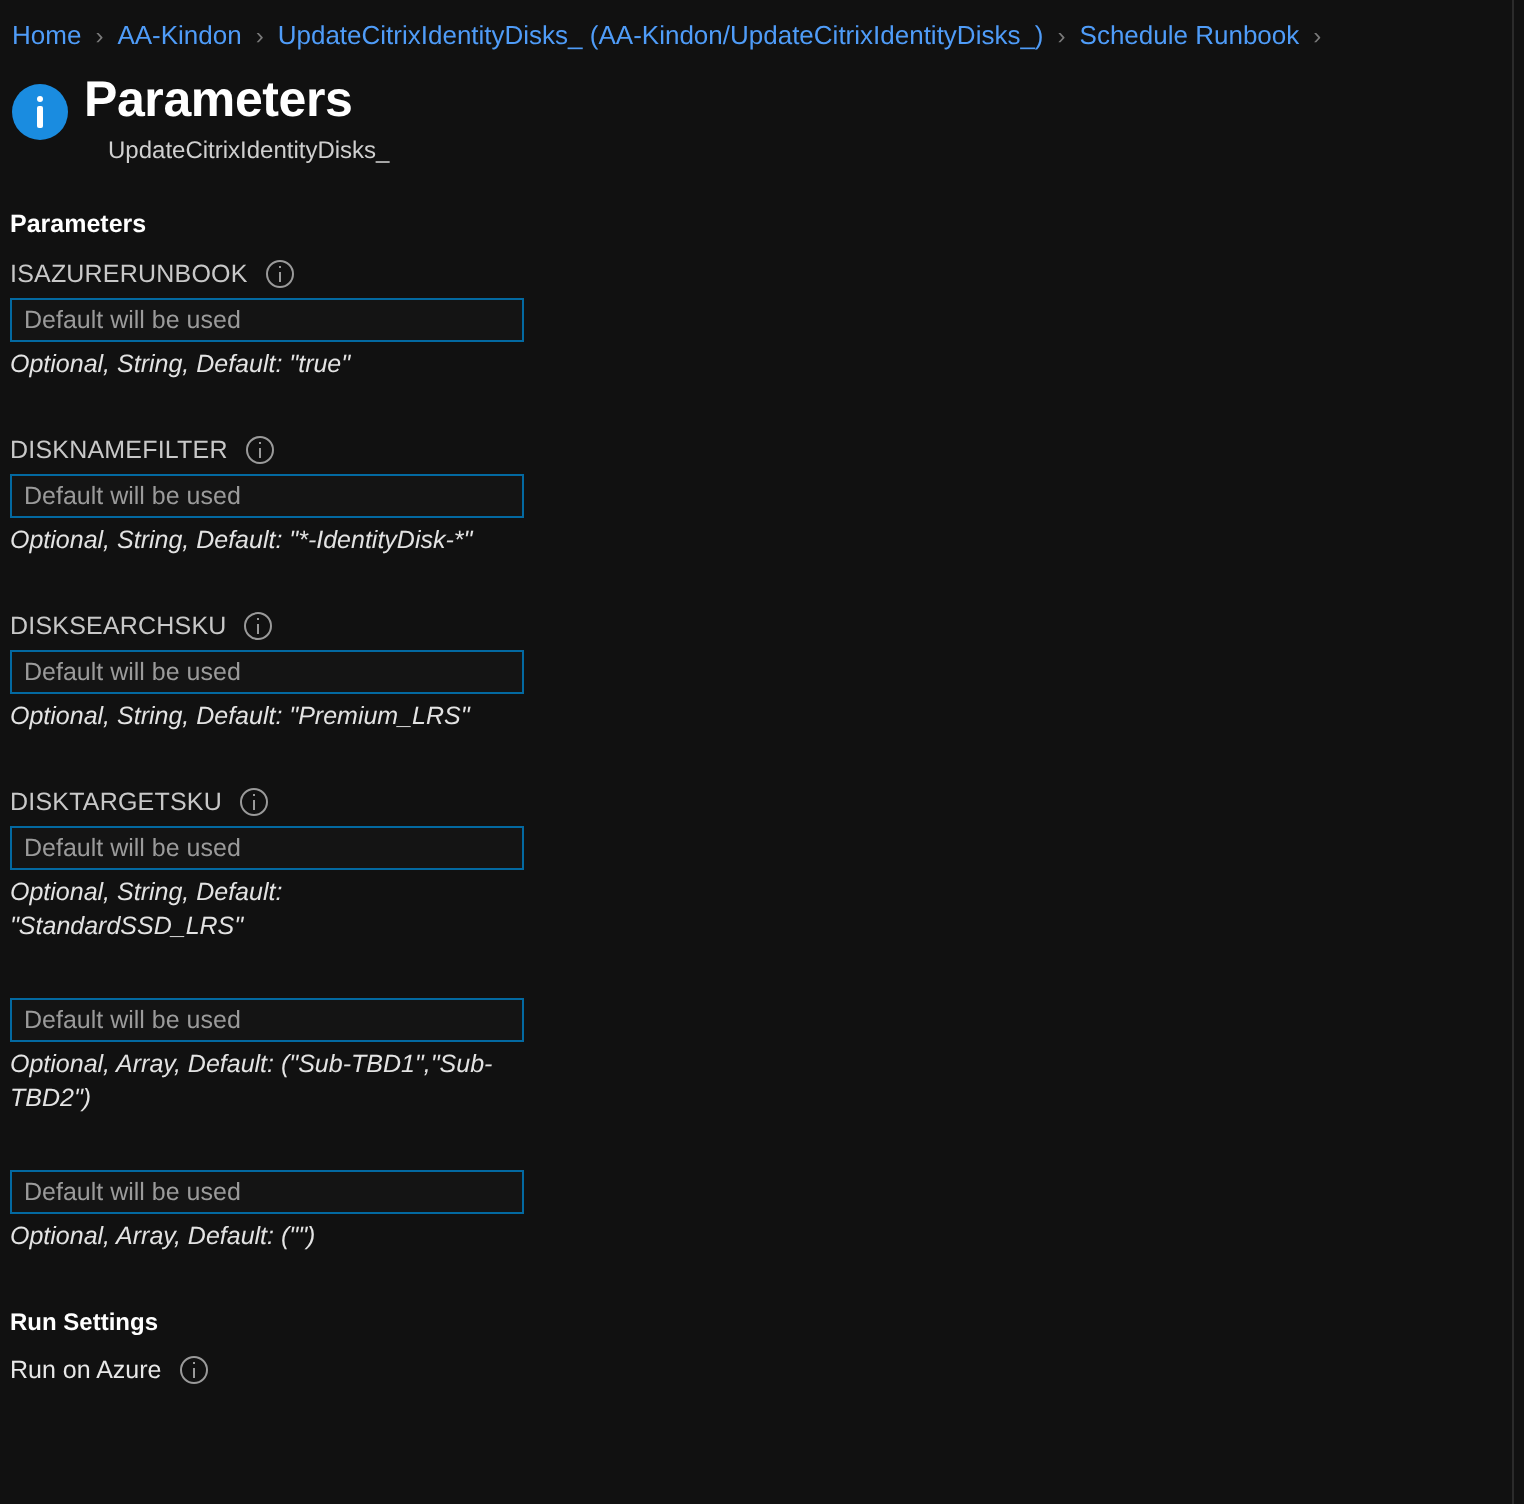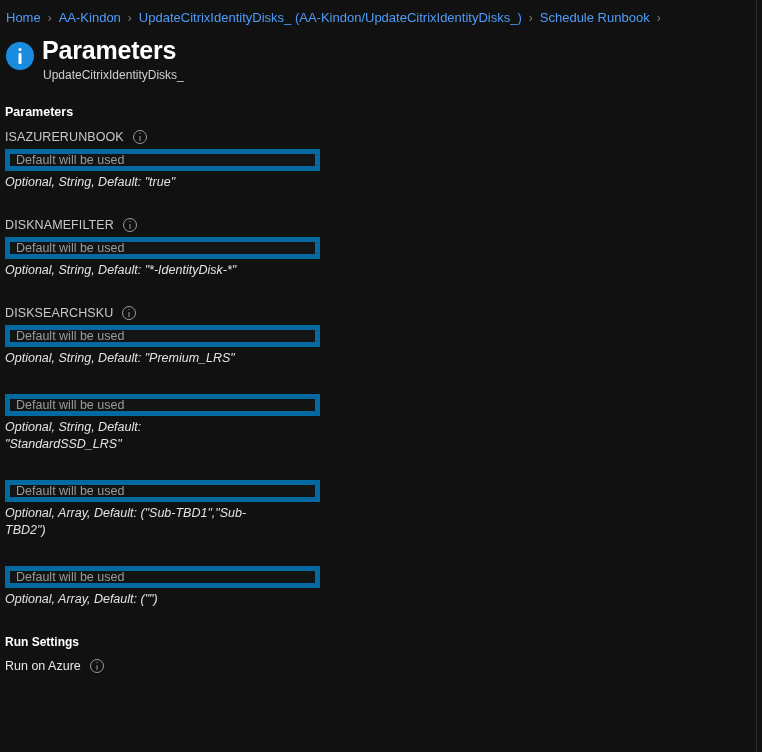--- a/index.html
+++ b/index.html
@@ -96,20 +96,21 @@
     color: #ffffff;
     margin: 0;
     letter-spacing: -0.2px;
   }
   .page-subtitle {
     font-size: 12px;
     color: #d0d0d0;
     line-height: 16px;
     margin-top: 2px;
     padding-left: 1px;
+    margin-left: 11px;
   }
 
   
   .form-area {
     padding: 22px 0 0 5px;
   }
   .section-head {
     font-size: 12.5px;
     font-weight: bold;
     color: #ffffff;
@@ -151,25 +152,25 @@
     position: absolute;
     left: 50%;
     transform: translateX(-50%);
     top: 4.5px;
     width: 1px;
     height: 5px;
     background: #9a9a9a;
   }
   .param-input {
     display: block;
-    width: 315px;
+    width: 257px;
     height: 22px;
     box-sizing: border-box;
     background: #141414;
-    border: 5px solid #0369a1;
+    border: 1px solid #0369a1;
     color: #ffffff;
     font-family: "Liberation Sans", sans-serif;
     font-size: 12.5px;
     padding: 0 6px;
     outline: none;
     border-radius: 0;
   }
   .param-input::placeholder { color: #9b9b9b; opacity: 1; }
   .param-hint {
     font-size: 12.5px;
@@ -242,20 +243,24 @@
       </div>
       <div class="param-group">
         <div class="param-label-row">
           <span class="param-label">DISKSEARCHSKU</span>
           <span class="info-dot"></span>
         </div>
         <input type="text" class="param-input" placeholder="Default will be used" style="">
         <div class="param-hint">Optional, String, Default: "Premium_LRS"</div>
       </div>
       <div class="param-group">
+        <div class="param-label-row">
+          <span class="param-label">DISKTARGETSKU</span>
+          <span class="info-dot"></span>
+        </div>
         <input type="text" class="param-input" placeholder="Default will be used" style="">
         <div class="param-hint">Optional, String, Default: "StandardSSD_LRS"</div>
       </div>
       <div class="param-group">
         <input type="text" class="param-input" placeholder="Default will be used" style="">
         <div class="param-hint">Optional, Array, Default: ("Sub-TBD1","Sub-TBD2")</div>
       </div>
       <div class="param-group">
         <input type="text" class="param-input" placeholder="Default will be used" style="">
         <div class="param-hint">Optional, Array, Default: ("")</div>

